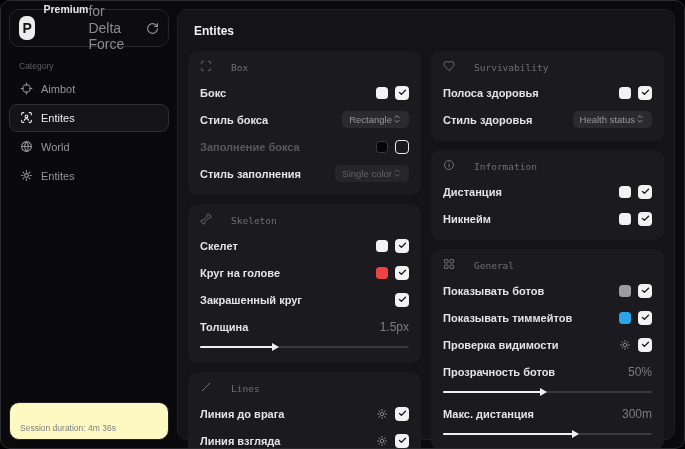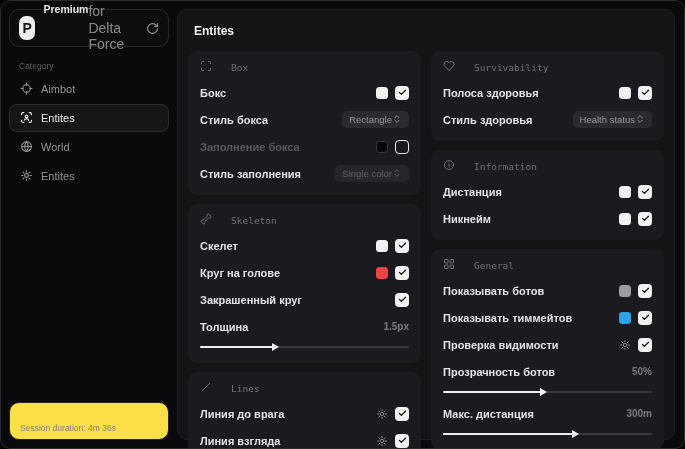--- a/index.html
+++ b/index.html
@@ -26,21 +26,21 @@
   .category { font-size:8.5px; color:#5f5f64; margin:14px 0 4px 10px; }
   .nav-item {
     height:28px; margin-top:1px; display:flex; align-items:center; gap:8px;
     padding:0 10px; border-radius:8px; border:1px solid transparent;
     color:#94949a; font-size:11px;
   }
   .nav-item.active { border-color:#2d2d32; background:#151518; color:#ececef; }
   .nav-item .ic { flex:0 0 auto; }
   .session {
     position:absolute; left:8px; right:8px; bottom:8px; height:38px;
-    border:1px solid #232327; border-radius:10px; background:#fde047;
+    border:1px solid #232327; border-radius:10px; background:#fef9c3;
     display:flex; align-items:flex-end; padding:6px 10px;
     color:#7e7e83; font-size:8.5px;
   }
   
   .main {
     position:absolute; left:176px; top:8px; right:9px; bottom:8px;
     background:#141417; border:1px solid #202024; border-radius:10px;
     padding:12px 10px 10px;
   }
   .main-title { font-size:12px; font-weight:bold; color:#f1f1f3; margin:2px 0 13px 6px; }
@@ -63,21 +63,21 @@
   .checkbox {
     width:14px; height:14px; border-radius:4px; background:#f2f2f3;
     display:flex; align-items:center; justify-content:center;
   }
   .checkbox.unchecked { background:transparent; border:1.5px solid #ededef; }
   .select {
     display:flex; align-items:center; gap:0; height:17px; padding:0 7px;
     background:#2a2a2f; border-radius:5px; font-size:9.5px; color:#97979c;
   }
   .select.dim { color:#636368; background:#26262a; }
-  .value { font-size:10px; font-weight:bold; color:#7b7b80; }
+  .value { font-size:12px; font-weight:normal; color:#7b7b80; }
   .slider { position:relative; height:9px; margin:-1px 0 1px; }
   .slider-track { position:absolute; left:0; right:0; top:3.5px; height:2px; background:#39393e; border-radius:1px; }
   .slider-fill  { position:absolute; left:0; top:3.5px; height:2px; background:#f0f0f2; border-radius:1px; }
   .slider-fill::after {
     content:""; position:absolute; right:-6px; top:-3px;
     border-left:7px solid #f0f0f2; border-top:4px solid transparent; border-bottom:4px solid transparent;
   }
   .gear-dim { color:#88888d; display:flex; }
   .mt { }
 </style>

